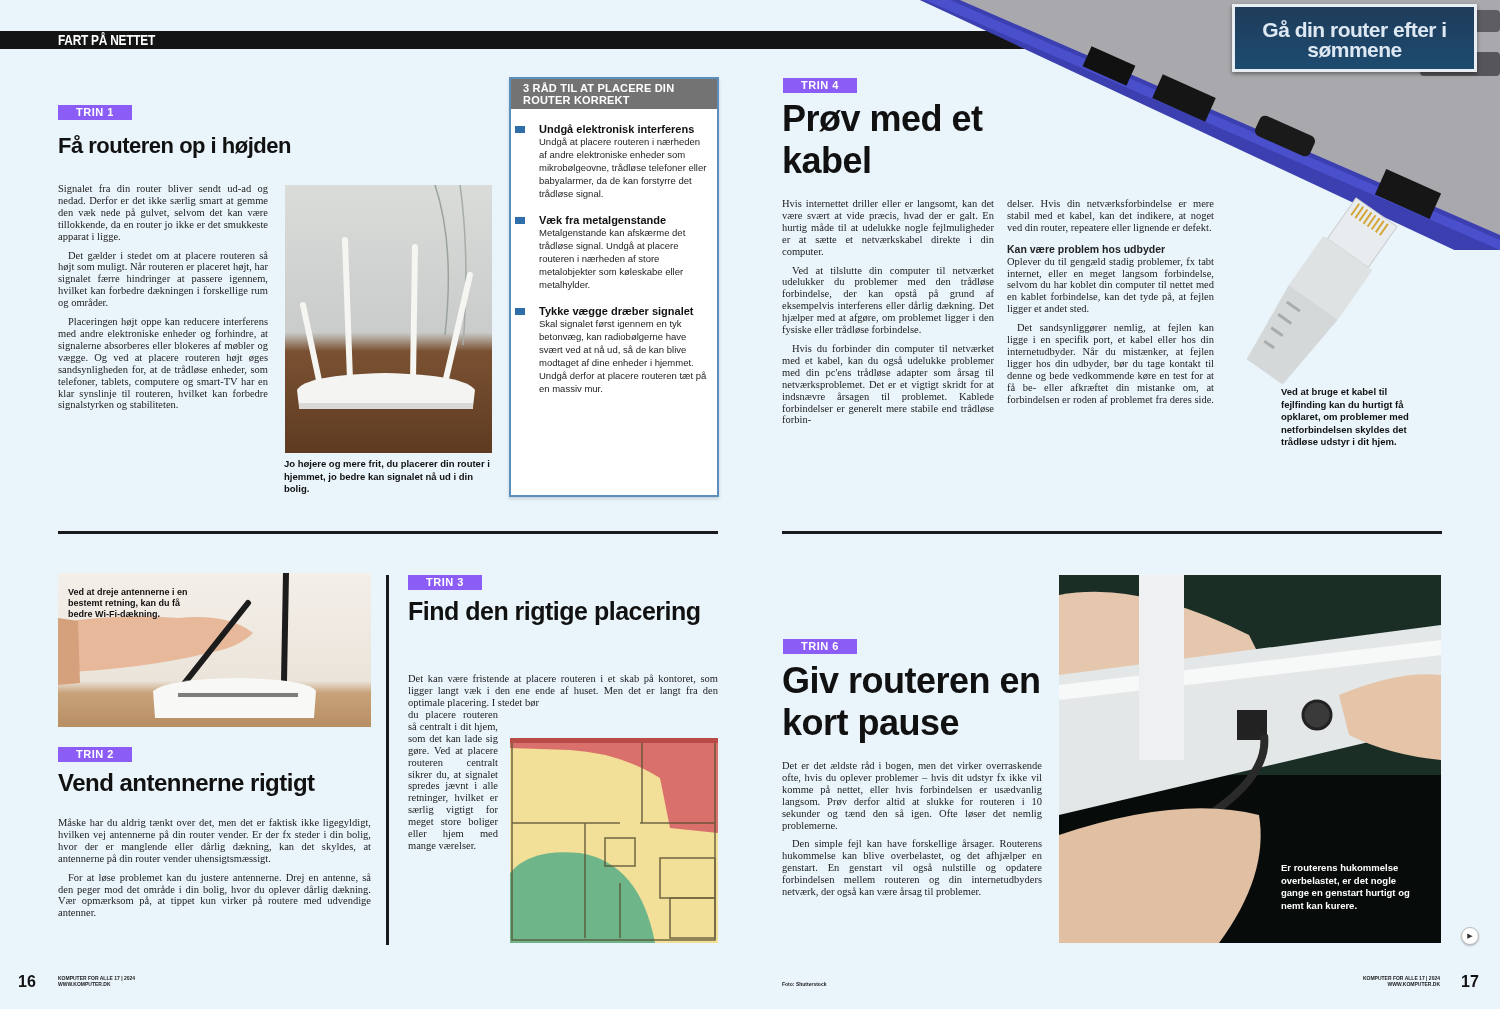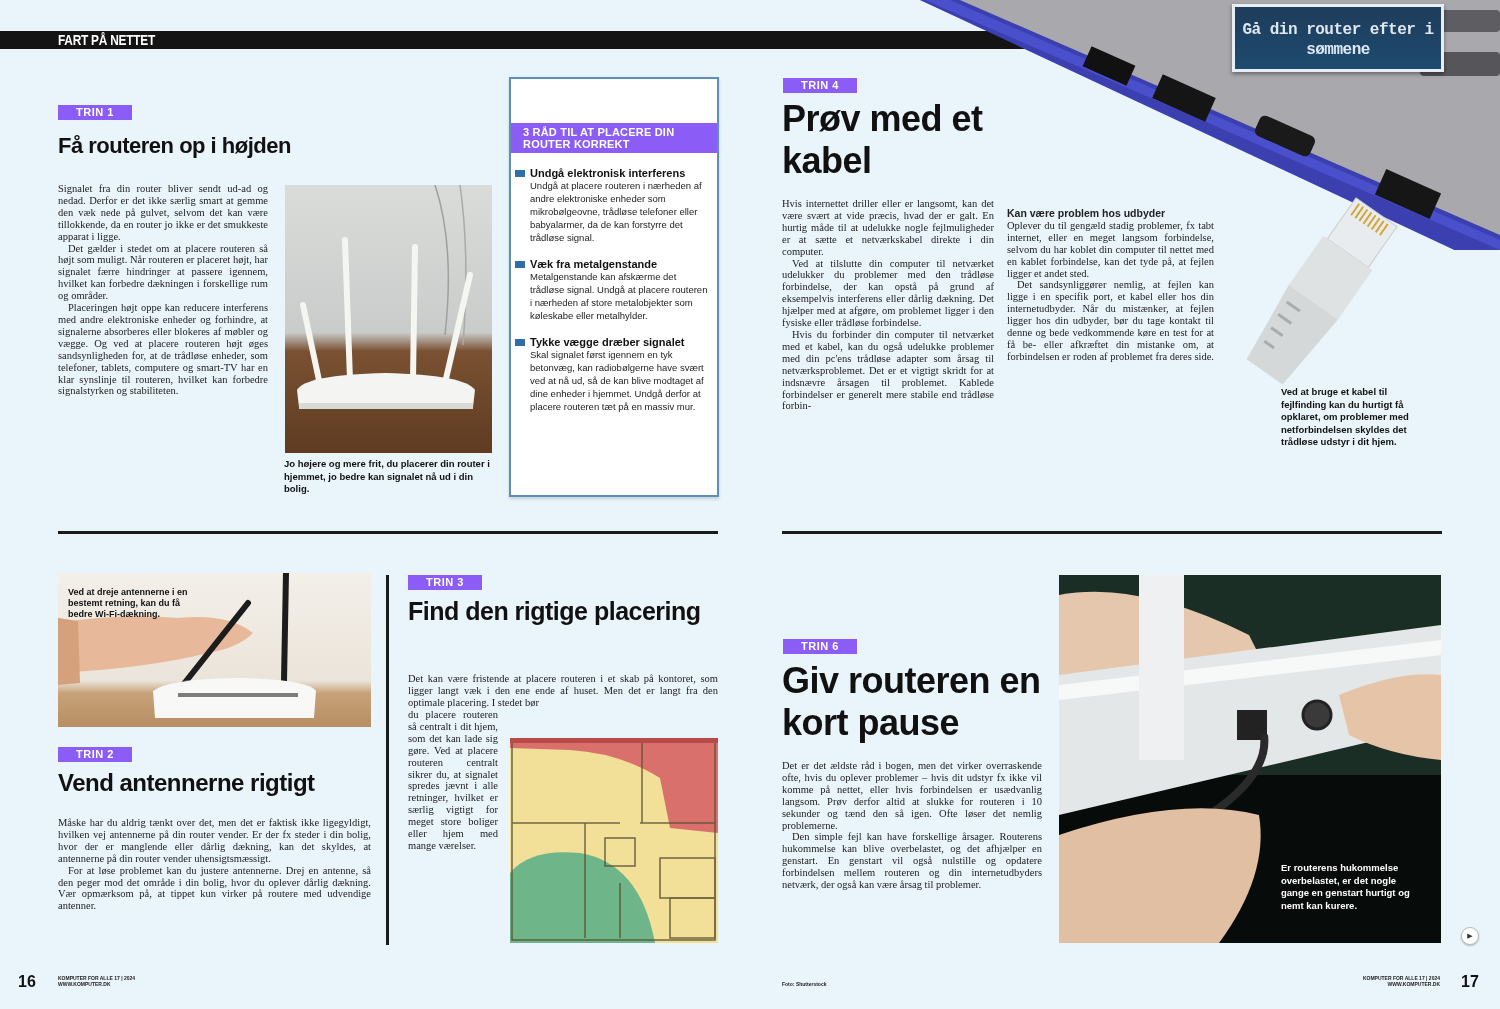--- a/index.html
+++ b/index.html
@@ -8,38 +8,38 @@
 
   .abs { position: absolute; }
 
   
   .rubric-bar { left: 0; top: 31px; width: 1500px; height: 18px; background: #141414; }
   .rubric-text { left: 58px; top: 32px; color: #fff; font-family: "Liberation Sans", sans-serif; font-size: 14px; letter-spacing: -0.3px; transform: scaleX(0.85); transform-origin: left; font-weight: bold; }
 
   
   .laptop { left: 920px; top: 0; width: 580px; height: 250px; overflow: hidden; }
 
-  .tip-box { left: 1232px; top: 4px; width: 212px; height: 68px; background: linear-gradient(#1f3c5a, #1d4b70); border: 3px solid #e8eef3; box-shadow: 0 2px 4px rgba(0,0,0,0.4); color: #dde8f2; font-family: Liberation Mono, monospace; font-weight: bold; font-size: 16px; text-align: center; line-height: 20px; padding-top: 13px; letter-spacing: -0.5px; }
+  .tip-box { left: 1232px; top: 4px; width: 245px; height: 68px; background: linear-gradient(#1f3c5a, #1d4b70); border: 3px solid #e8eef3; box-shadow: 0 2px 4px rgba(0,0,0,0.4); color: #dde8f2; font-family: Liberation Sans, sans-serif; font-weight: bold; font-size: 21px; text-align: center; line-height: 20px; padding-top: 13px; letter-spacing: -0.5px; }
 
   
   .trin { background: #8b5cf6; color: #fff; font-family: "Liberation Sans", sans-serif; font-weight: bold; font-size: 11px; height: 15px; line-height: 15px; width: 74px; text-align: center; letter-spacing: 0.5px; }
 
   h1, h2 { font-family: "Liberation Sans", sans-serif; font-weight: bold; color: #111; letter-spacing: -0.5px; }
   .h-big { font-size: 22px; line-height: 40px; }
   .h-r { font-size: 36px; line-height: 42px; }
 
   .body { font-family: "Liberation Serif", serif; font-size: 10.5px; line-height: 11.9px; text-align: justify; color: #222; }
-  .body p + p { text-indent: 10px; }
+  .body p + p { text-indent: 10px; margin-top: 7px; }
   .caption { font-family: "Liberation Sans", sans-serif; font-weight: bold; font-size: 9.5px; line-height: 12.5px; color: #111; }
   .subhead { font-family: "Liberation Sans", sans-serif; font-weight: bold; font-size: 10.5px; }
 
   
   .tipsbox { left: 509px; top: 77px; width: 210px; height: 420px; background: #fff; border: 2px solid #5d8fbd; box-shadow: 0 2px 3px rgba(0,0,0,0.15); }
-  .tipsbox-head { background: #8b5cf6; color: #fff; font-family: "Liberation Sans", sans-serif; font-weight: bold; font-size: 11px; line-height: 12px; padding: 3px 10px 3px 12px; height: 30px; letter-spacing: 0.2px; margin-top: 44px; }
-  .tip { position: relative; padding: 0 8px 0 19px; margin-top: 14px; }
+  .tipsbox-head { background: #737373; color: #fff; font-family: "Liberation Sans", sans-serif; font-weight: bold; font-size: 11px; line-height: 12px; padding: 3px 10px 3px 12px; height: 30px; letter-spacing: 0.2px; }
+  .tip { position: relative; padding: 0 8px 0 28px; margin-top: 14px; }
   .tip-bullet { position: absolute; left: 4px; top: 3px; width: 10px; height: 7px; background: #2f6ea8; }
   .tip-title { font-family: "Liberation Sans", sans-serif; font-weight: bold; font-size: 11px; line-height: 12px; }
   .tip-text { font-family: "Liberation Sans", sans-serif; font-size: 9.5px; line-height: 13px; color: #222; }
 
   .rule { background: #1a1a1a; height: 3px; }
   .vrule { background: #1a1a1a; width: 3px; }
 
   
   .photo1 { left: 285px; top: 185px; width: 207px; height: 268px; background: linear-gradient(180deg, #d9dcd9 0%, #c9ccca 55%, #7a5132 62%, #5e3b22 100%); overflow: hidden; }
   .photo2 { left: 58px; top: 573px; width: 313px; height: 154px; background: linear-gradient(180deg, #f3efe9 0%, #ebe4da 70%, #c7a279 78%, #b88e63 100%); overflow: hidden; }
@@ -194,20 +194,21 @@
 
 <div class="abs trin" style="left:783px; top:78px;">TRIN 4</div>
 <h1 class="abs h-r" style="left:782px; top:98px; width:220px;">Prøv med et kabel</h1>
 
 <div class="abs body" style="left:782px; top:198px; width:212px;">
   <p>Hvis internettet driller eller er langsomt, kan det være svært at vide præcis, hvad der er galt. En hurtig måde til at udelukke nogle fejlmuligheder er at sætte et netværkskabel direkte i din computer.</p>
   <p>Ved at tilslutte din computer til netværket udelukker du problemer med den trådløse forbindelse, der kan opstå på grund af eksempelvis interferens eller dårlig dækning. Det hjælper med at afgøre, om problemet ligger i den fysiske eller trådløse forbindelse.</p>
   <p>Hvis du forbinder din computer til netværket med et kabel, kan du også udelukke problemer med din pc'ens trådløse adapter som årsag til netværksproblemet. Det er et vigtigt skridt for at indsnævre årsagen til problemet. Kablede forbindelser er generelt mere stabile end trådløse forbin-</p>
 </div>
 <div class="abs body" style="left:1007px; top:198px; width:207px;">
+  <p>delser. Hvis din netværksforbindelse er mere stabil med et kabel, kan det indikere, at noget ved din router, repeatere eller lignende er defekt.</p>
   <div class="subhead" style="margin-top:10px;">Kan være problem hos udbyder</div>
   <p>Oplever du til gengæld stadig problemer, fx tabt internet, eller en meget langsom forbindelse, selvom du har koblet din computer til nettet med en kablet forbindelse, kan det tyde på, at fejlen ligger et andet sted.</p>
   <p style="text-indent:10px;">Det sandsynliggører nemlig, at fejlen kan ligge i en specifik port, et kabel eller hos din internetudbyder. Når du mistænker, at fejlen ligger hos din udbyder, bør du tage kontakt til denne og bede vedkommende køre en test for at få be- eller afkræftet din mistanke om, at forbindelsen er roden af problemet fra deres side.</p>
 </div>
 <div class="abs caption" style="left:1281px; top:386px; width:150px;">Ved at bruge et kabel til fejlfinding kan du hurtigt få opklaret, om problemer med netforbindelsen skyldes det trådløse udstyr i dit hjem.</div>
 
 <div class="abs trin" style="left:783px; top:639px;">TRIN 6</div>
 <h1 class="abs h-r" style="left:782px; top:660px; width:270px;">Giv routeren en kort pause</h1>
 <div class="abs body" style="left:782px; top:760px; width:260px;">
   <p>Det er det ældste råd i bogen, men det virker overraskende ofte, hvis du oplever problemer – hvis dit udstyr fx ikke vil komme på nettet, eller hvis forbindelsen er usædvanlig langsom. Prøv derfor altid at slukke for routeren i 10 sekunder og tænd den så igen. Ofte løser det nemlig problemerne.</p>

